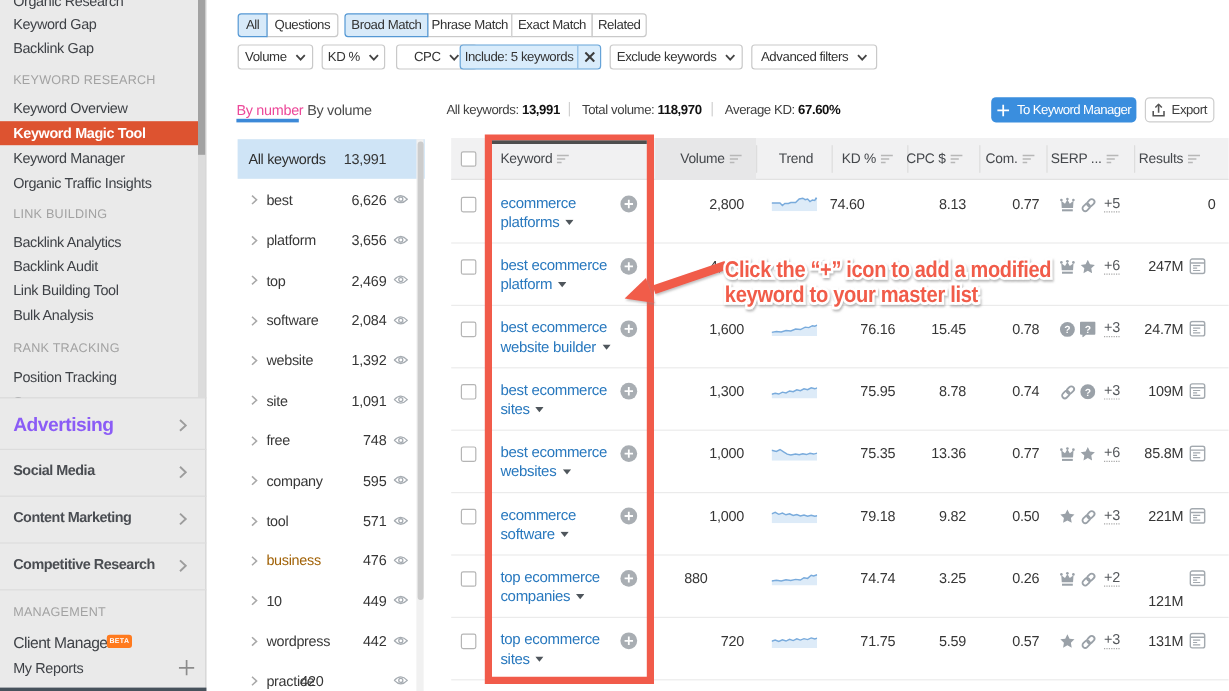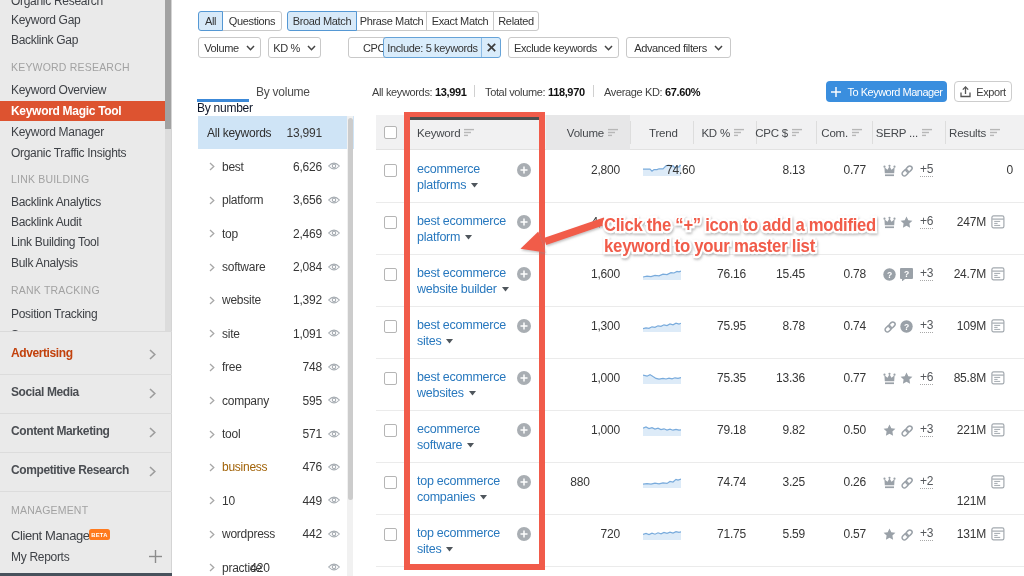--- a/index.html
+++ b/index.html
@@ -31,21 +31,21 @@
 <div class="sbitem" style="top:235px">Link Building Tool</div>
 <div class="sbitem" style="top:255.5px">Bulk Analysis</div>
 <div class="sbhead" style="top:283.5px">RANK TRACKING</div>
 <div class="sbitem" style="top:306.5px">Position Tracking</div>
 <div class="sbitem" style="top:328px">Sensor</div>
 <div class="abs" style="left:0;top:101px;width:166px;height:20px;background:#dd5330"></div>
 <div class="abs" style="left:11px;top:104px;font-size:12px;letter-spacing:-0.3px;font-weight:bold;color:#fff">Keyword Magic Tool</div>
 <div class="abs" style="left:165px;top:0;width:6px;height:332px;background:#dcdcdc"></div>
 <div class="abs" style="left:165px;top:0;width:6px;height:129px;background:#a2a2a2"></div>
 </div>
-<div class="abs" style="left:11px;top:346px;font-size:12px;letter-spacing:-0.4px;font-weight:bold;color:#c2410c">Advertising</div>
+<div class="abs" style="left:11px;top:346px;font-size:16px;letter-spacing:-0.4px;font-weight:bold;color:#8b5cf6">Advertising</div>
 <svg class="abs" style="left:149px;top:348.5px" width="7" height="11" viewBox="0 0 7 11">
     <path fill="none" stroke="#9d9d9d" stroke-width="1.6" d="M1 1 L5.8 5.5 L1 10"></path>
   </svg>
 <div class="abs" style="left:11px;top:385px;font-size:12px;letter-spacing:-0.4px;font-weight:bold;color:#4a4d52">Social Media</div>
 <svg class="abs" style="left:149px;top:387.5px" width="7" height="11" viewBox="0 0 7 11">
     <path fill="none" stroke="#9d9d9d" stroke-width="1.6" d="M1 1 L5.8 5.5 L1 10"></path>
   </svg>
 <div class="abs" style="left:11px;top:424px;font-size:12px;letter-spacing:-0.4px;font-weight:bold;color:#4a4d52">Content Marketing</div>
 <svg class="abs" style="left:149px;top:426.5px" width="7" height="11" viewBox="0 0 7 11">
     <path fill="none" stroke="#9d9d9d" stroke-width="1.6" d="M1 1 L5.8 5.5 L1 10"></path>
@@ -74,42 +74,42 @@
 <div class="seg" style="left:287px;top:11px;width:70px;background:#d8eaf9;border-color:#5598d4;border-radius:3px 0 0 3px;z-index:2">Broad Match</div>
 <div class="seg" style="left:356px;top:11px;width:71px">Phrase Match</div>
 <div class="seg" style="left:426px;top:11px;width:68px">Exact Match</div>
 <div class="seg" style="left:493px;top:11px;width:46px;border-radius:0 3px 3px 0">Related</div>
 <div class="chip" style="left:198px;top:37px;width:63px">Volume<svg width="9" height="6" viewBox="0 0 9 6" style="margin-left:7px;flex:none">
       <path fill="none" stroke="#444" stroke-width="1.5" d="M1 1 L4.5 4.7 L8 1"></path>
     </svg></div>
 <div class="chip" style="left:268px;top:37px;width:53px">KD %<svg width="9" height="6" viewBox="0 0 9 6" style="margin-left:7px;flex:none">
       <path fill="none" stroke="#444" stroke-width="1.5" d="M1 1 L4.5 4.7 L8 1"></path>
     </svg></div>
-<div class="chip" style="left:348px;top:37px;width:68px">CPC<svg width="9" height="6" viewBox="0 0 9 6" style="margin-left:7px;flex:none">
+<div class="chip" style="left:330px;top:37px;width:68px">CPC<svg width="9" height="6" viewBox="0 0 9 6" style="margin-left:7px;flex:none">
       <path fill="none" stroke="#444" stroke-width="1.5" d="M1 1 L4.5 4.7 L8 1"></path>
     </svg></div>
 <div class="chip" style="left:383px;top:37px;width:118px;background:#d9ecfb;border-color:#66a3d8;justify-content:flex-start;padding:0">
 <div style="width:97px;text-align:center">Include: 5 keywords</div>
 <div style="width:1px;height:19px;background:#8cbbe4"></div>
 <div style="flex:1;display:flex;align-items:center;justify-content:center">
       <svg width="9" height="9" viewBox="0 0 9 9">
         <g stroke="#3c3c3c" stroke-width="1.7">
           <path d="M0.8 0.8 L8.2 8.2"></path>
           <path d="M8.2 0.8 L0.8 8.2"></path>
         </g>
       </svg>
     </div>
 </div>
 <div class="chip" style="left:508px;top:37px;width:111px">Exclude keywords<svg width="9" height="6" viewBox="0 0 9 6" style="margin-left:7px;flex:none">
       <path fill="none" stroke="#444" stroke-width="1.5" d="M1 1 L4.5 4.7 L8 1"></path>
     </svg></div>
 <div class="chip" style="left:626px;top:37px;width:105px">Advanced filters<svg width="9" height="6" viewBox="0 0 9 6" style="margin-left:7px;flex:none">
       <path fill="none" stroke="#444" stroke-width="1.5" d="M1 1 L4.5 4.7 L8 1"></path>
     </svg></div>
-<div class="abs" style="left:197px;top:101px;font-size:12px;letter-spacing:-0.25px;color:#0f172a">By number</div>
+<div class="abs" style="left:197px;top:85px;font-size:12px;letter-spacing:-0.25px;color:#ec4899">By number</div>
 <div class="abs" style="left:197px;top:99px;width:52px;height:2.5px;background:#3c89d8"></div>
 <div class="abs" style="left:256px;top:85px;font-size:12px;letter-spacing:-0.25px;color:#4c4c4c">By volume</div>
 <div class="abs" style="left:372px;top:85.5px;font-size:11px;letter-spacing:-0.35px;color:#3f3f3f">All keywords: <b style="color:#111">13,991</b></div>
 <div class="abs" style="left:474px;top:85px;width:1px;height:12px;background:#d0d0d0"></div>
 <div class="abs" style="left:485px;top:85.5px;font-size:11px;letter-spacing:-0.35px;color:#3f3f3f">Total volume: <b style="color:#111">118,970</b></div>
 <div class="abs" style="left:593px;top:85px;width:1px;height:12px;background:#d0d0d0"></div>
 <div class="abs" style="left:604px;top:85.5px;font-size:11px;letter-spacing:-0.35px;color:#3f3f3f">Average KD: <b style="color:#111">67.60%</b></div>
 <div class="abs" style="left:826px;top:81px;width:121px;height:21px;border-radius:4px;background:#3a8ede;display:flex;align-items:center;justify-content:center;color:#fff;font-size:11px;letter-spacing:-0.5px;white-space:nowrap">
 <svg width="10" height="10" viewBox="0 0 11 11" style="margin-right:7px">
       <g stroke="#fff" stroke-width="1.6">
@@ -342,21 +342,21 @@
       <g stroke="#fff" stroke-width="1.5">
         <path d="M7 3.5 V10.5"></path>
         <path d="M3.5 7 H10.5"></path>
       </g>
     </svg></div>
 <div class="num" style="left:540px;top:163.0px;width:80px;text-align:right">2,800</div>
 <svg style="position:absolute;left:643px;top:164.0px" width="38" height="12" viewBox="0 0 38 12">
     <polygon fill="#ddebf8" points="0,12 0,5.2 7,5.2 9,7.2 11,5.6 14,5.6 16,4.8 20,4.8 23,1.8 26,1.2 28,2.4 30,1.8 32,4.0 34,2.6 36,3.0 37,1.2 38,1.6 38,12"></polygon>
     <polyline fill="none" stroke="#79abdc" stroke-width="1.2" points="0,5.2 7,5.2 9,7.2 11,5.6 14,5.6 16,4.8 20,4.8 23,1.8 26,1.2 28,2.4 30,1.8 32,4.0 34,2.6 36,3.0 37,1.2 38,1.6"></polyline>
   </svg>
-<div class="num" style="left:666px;top:163.0px;width:80px;text-align:left">74.60</div>
+<div class="num" style="left:666px;top:163.0px;width:80px;text-align:center">74.60</div>
 <div class="num" style="left:725px;top:163.0px;width:80px;text-align:right">8.13</div>
 <div class="num" style="left:786px;top:163.0px;width:80px;text-align:right">0.77</div>
 <svg style="position:absolute;left:883px;top:163.5px" width="13" height="13" viewBox="0 0 13 13">
     <g fill="#9aa1a8">
       <path d="M1.8 9.3 L1.4 3.3 L4.5 5.7 L6.5 2.3 L8.5 5.7 L11.6 3.3 L11.2 9.3 Z"></path>
       <circle cx="1.5" cy="2.7" r="1.1"></circle>
       <circle cx="6.5" cy="1.8" r="1.1"></circle>
       <circle cx="11.5" cy="2.7" r="1.1"></circle>
       <rect x="2" y="10.4" width="9" height="1.7"></rect>
     </g>

